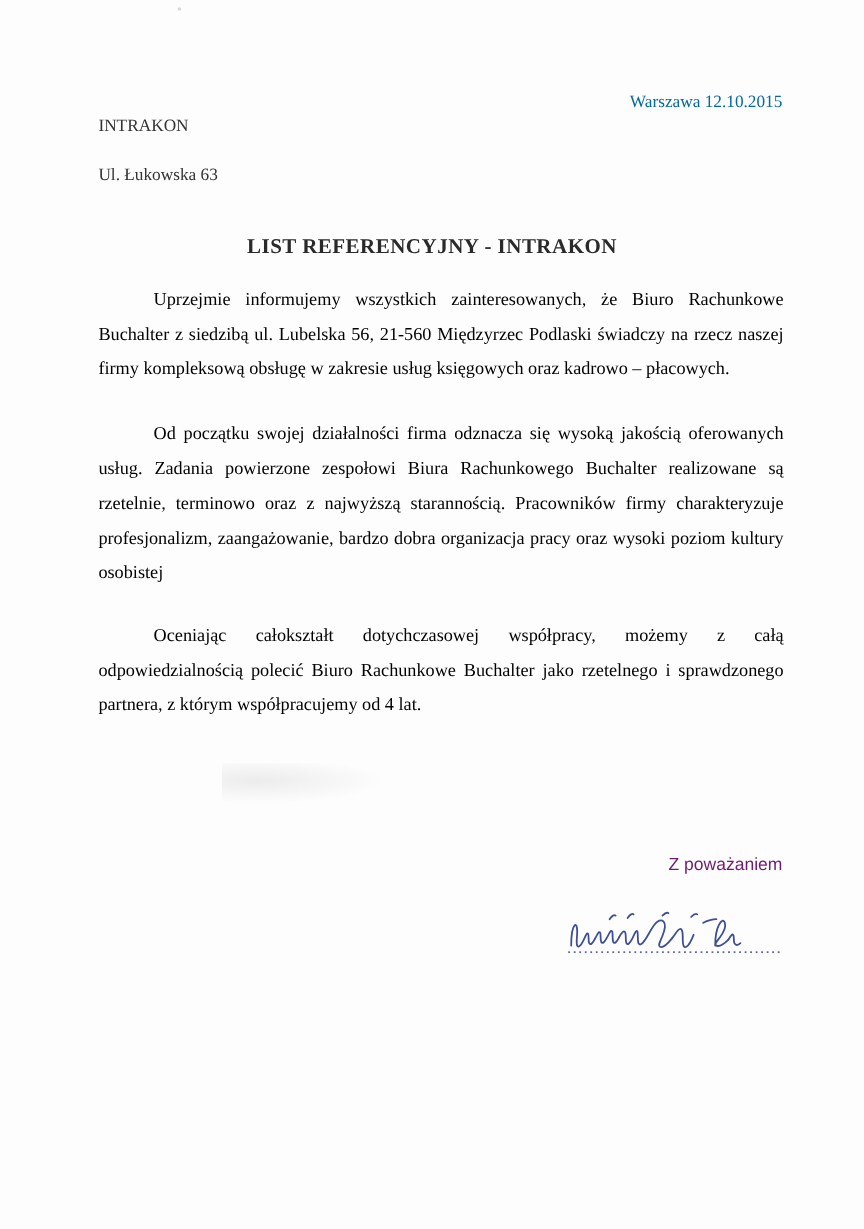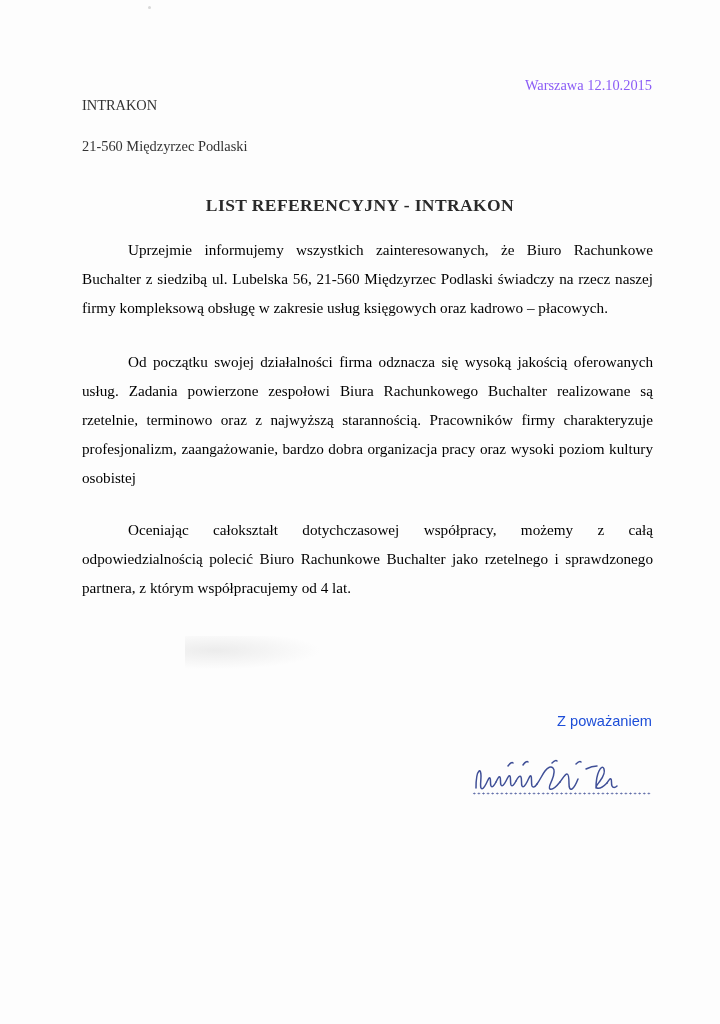--- a/index.html
+++ b/index.html
@@ -56,21 +56,21 @@
     font-size: 14.4px;
     line-height: 20.5px;
     color: #333333;
     white-space: pre-line;
   }
   .sender div { white-space: nowrap; font-family: Liberation Serif, serif; }
 
   .place-date {
     font-size: 14.4px;
     line-height: 20.5px;
-    color: #8b5cf6;
+    color: #0369a1;
     padding-top: 1px;
     white-space: nowrap;
     font-family: Liberation Serif, serif;
   }
 
   .title {
     position: absolute;
     left: 0;
     top: 195px;
     width: 720px;
@@ -101,21 +101,21 @@
   .para.gap2 { margin-bottom: 24px; }
 
   .closing {
     position: absolute;
     left: 400px;
     top: 713px;
     width: 252px;
     text-align: right;
     font-family: "Liberation Sans", sans-serif;
     font-size: 14.6px;
-    color: #1d4ed8;
+    color: #701a75;
   }
 
   .signature-block {
     position: absolute;
     left: 466px;
     top: 757px;
     width: 190px;
     height: 48px;
   }
 
@@ -143,21 +143,21 @@
 <body>
 
 <div class="page">
 
   <div class="speck"></div>
   <div class="smudge"></div>
 
   <div class="header-row">
     <div class="sender">
       <div>INTRAKON</div>
-      <div>21-560 Międzyrzec Podlaski</div>
+      <div>Ul. Łukowska 63</div>
     </div>
     <div class="place-date">Warszawa 12.10.2015</div>
   </div>
 
   <div class="title">LIST REFERENCYJNY - INTRAKON</div>
 
   <div class="body">
     <p class="para">Uprzejmie informujemy wszystkich zainteresowanych, że Biuro Rachunkowe Buchalter z siedzibą ul. Lubelska 56, 21-560 Międzyrzec Podlaski świadczy na rzecz naszej firmy kompleksową obsługę w zakresie usług księgowych oraz kadrowo – płacowych.</p>
     <p class="para gap2">Od początku swojej działalności firma odznacza się wysoką jakością oferowanych usług. Zadania powierzone zespołowi Biura Rachunkowego Buchalter realizowane są rzetelnie, terminowo oraz z najwyższą starannością. Pracowników firmy charakteryzuje profesjonalizm, zaangażowanie, bardzo dobra organizacja pracy oraz wysoki poziom kultury osobistej</p>
     <p class="para">Oceniając całokształt dotychczasowej współpracy, możemy z całą odpowiedzialnością polecić Biuro Rachunkowe Buchalter  jako rzetelnego i sprawdzonego partnera, z którym współpracujemy od 4 lat.</p>

